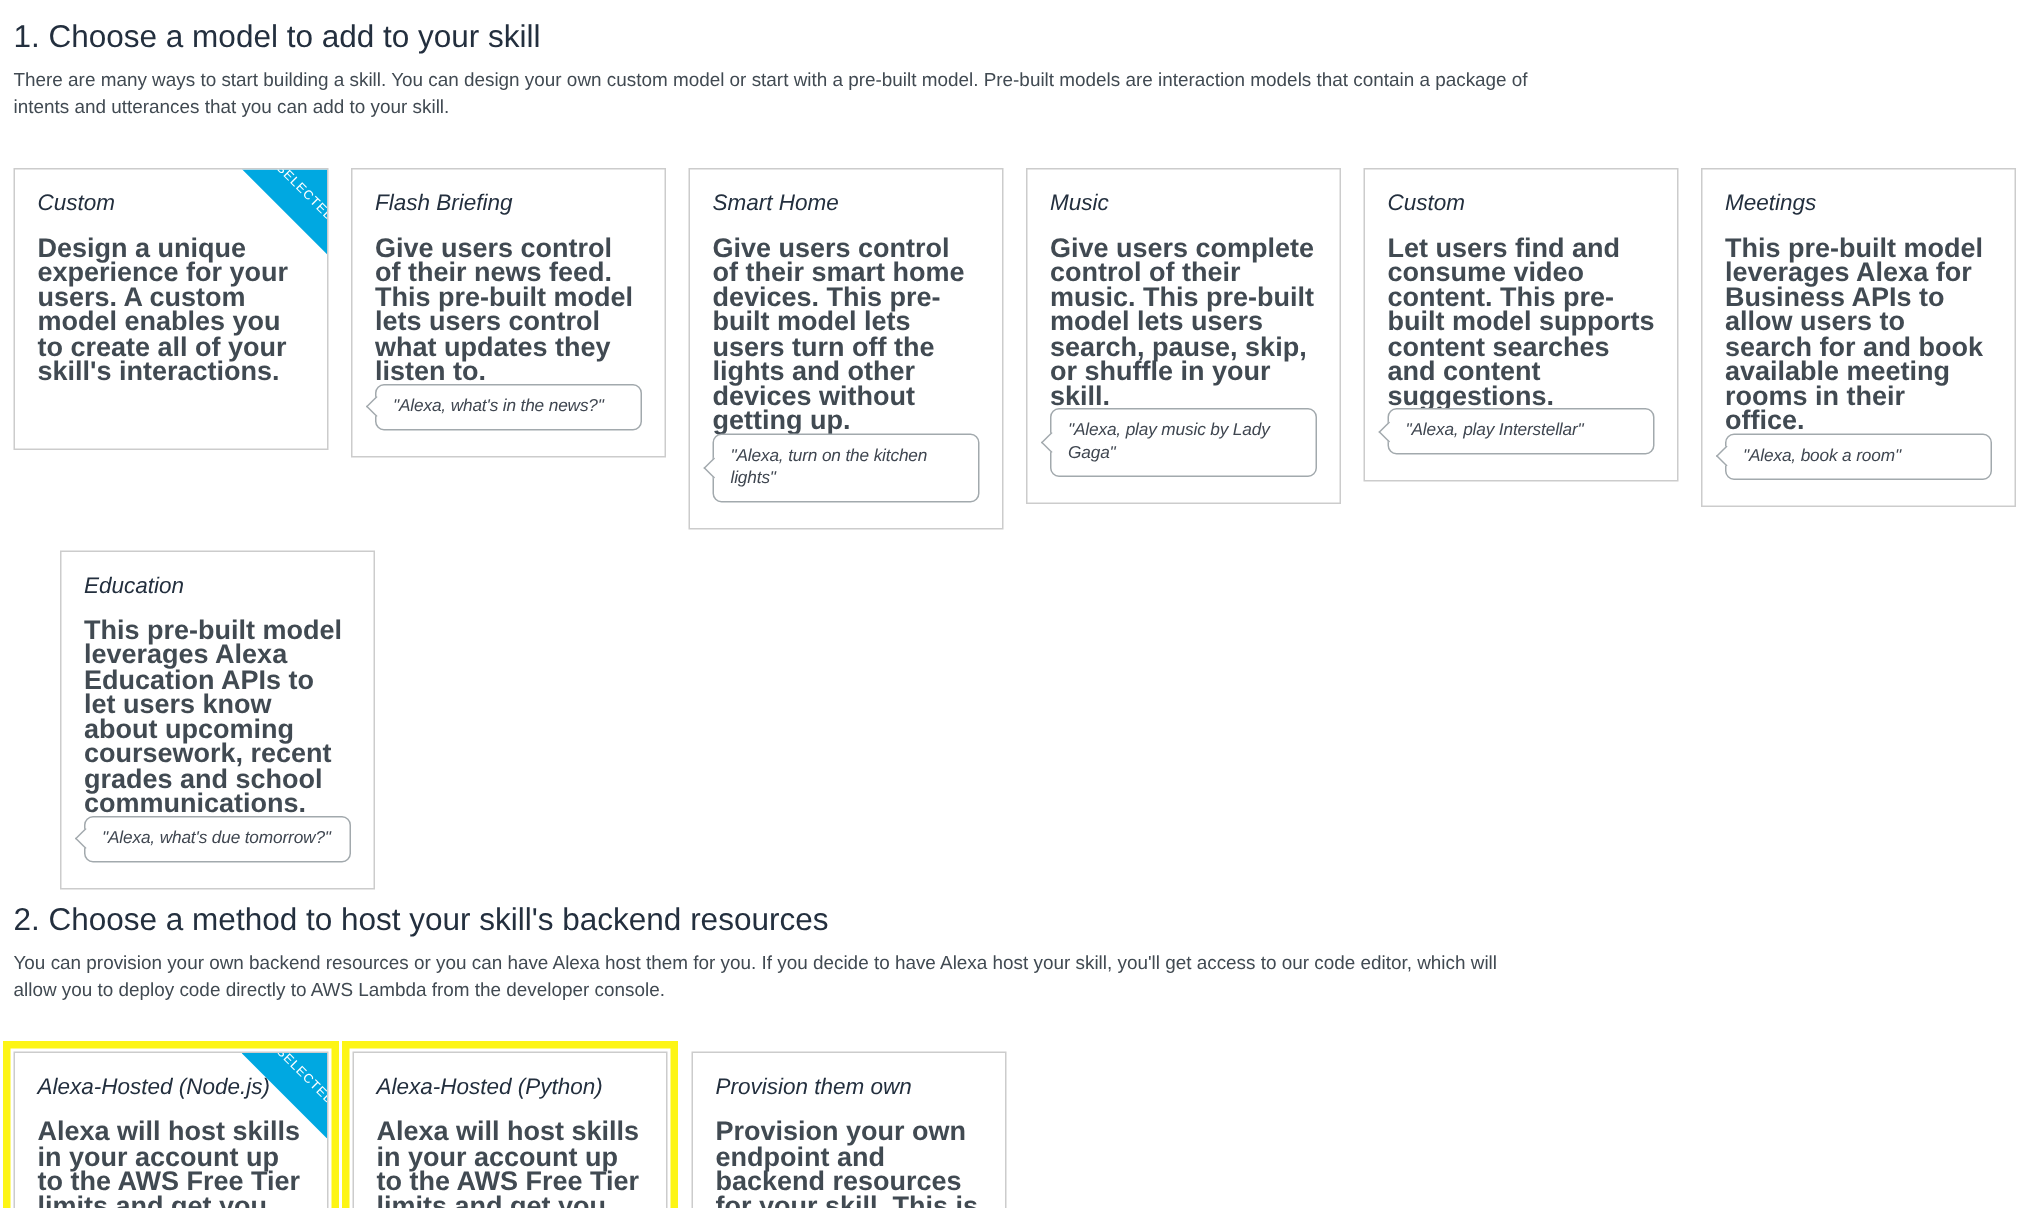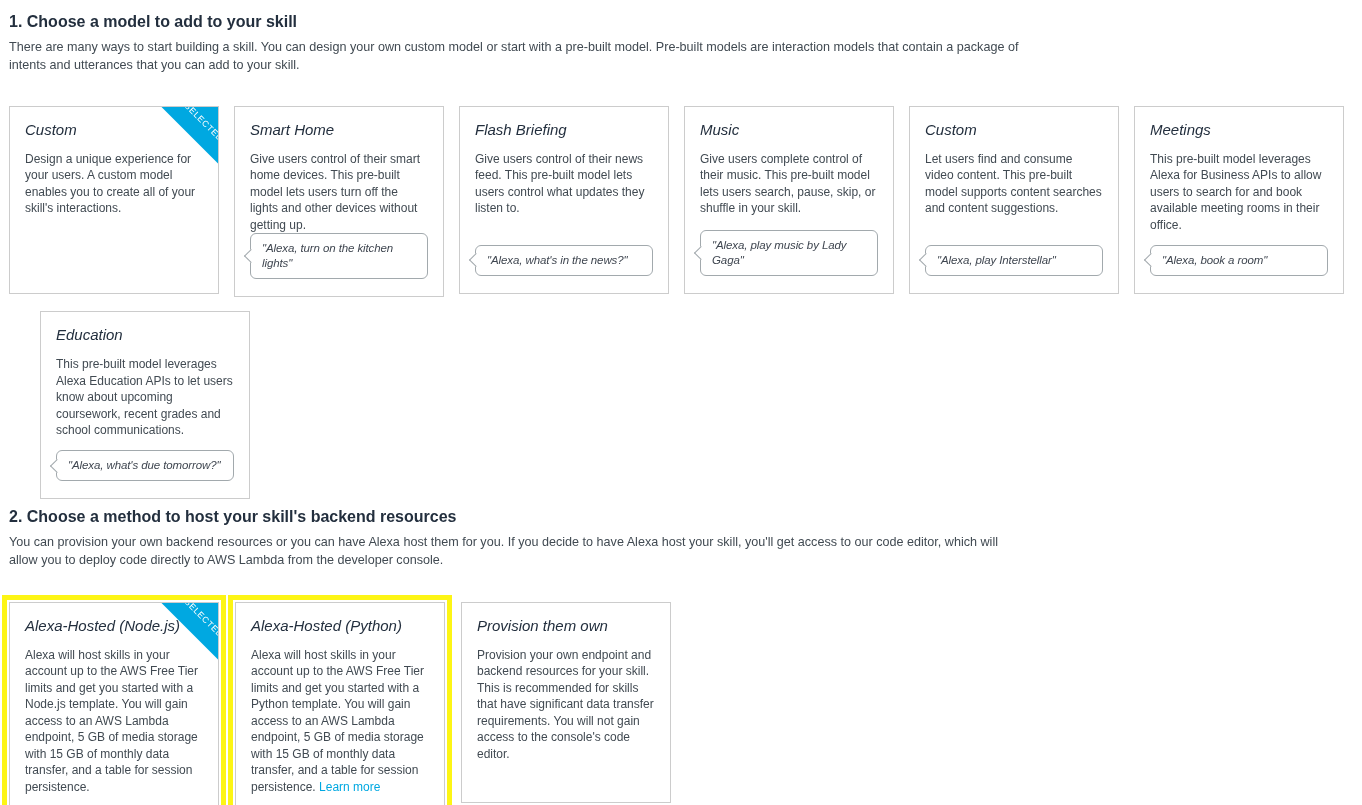--- a/index.html
+++ b/index.html
@@ -14,22 +14,22 @@
   *{box-sizing:border-box;}
   html,body{margin:0;padding:0;background:#fff;}
   body{
     font-family:"Liberation Sans","DejaVu Sans",sans-serif;
     color:var(--body-color);
     width:1362px;
     min-height:805px;
   }
   .page{padding:9px 9px 20px 9px;}
   .section-heading{
-    font-size:16px;
-    font-weight:700;
+    font-size:21px;
+    font-weight:400;
     color:var(--heading-color);
     margin:4px 0 7px 0;
   }
   .section-desc{
     font-size:12.6px;
     line-height:1.45;
     color:var(--body-color);
     max-width:1012px;
     margin:0;
   }
@@ -52,23 +52,24 @@
     overflow:hidden;
   }
   .card-title{
     font-size:15px;
     font-weight:400;
     color:var(--heading-color);
     margin:2px 0 13px 0;
     font-style:italic;
   }
   .card-desc{
-    font-size:12px;
+    font-size:18px;
     line-height:16.5px;
     margin:0;
+    font-weight:bold;
   }
   
   .ribbon{
     position:absolute;
     top:0;right:0;
     width:57px;height:57px;
     background:var(--selected-blue);
     clip-path:polygon(0 0,100% 0,100% 100%);
   }
   .ribbon span{
@@ -140,32 +141,32 @@
 
       <div class="card">
         <div class="ribbon">
           <span>SELECTED</span>
         </div>
         <h3 class="card-title">Custom</h3>
         <p class="card-desc">Design a unique experience for your users. A custom model enables you to create all of your skill's interactions.</p>
       </div>
 
       <div class="card">
+        <h3 class="card-title">Flash Briefing</h3>
+        <p class="card-desc">Give users control of their news feed. This pre-built model lets users control what updates they listen to.</p>
+        <div class="bubble">
+          <span>"Alexa, what's in the news?"</span>
+        </div>
+      </div>
+
+      <div class="card">
         <h3 class="card-title">Smart Home</h3>
         <p class="card-desc">Give users control of their smart home devices. This pre-built model lets users turn off the lights and other devices without getting up.</p>
         <div class="bubble">
           <span>"Alexa, turn on the kitchen lights"</span>
-        </div>
-      </div>
-
-      <div class="card">
-        <h3 class="card-title">Flash Briefing</h3>
-        <p class="card-desc">Give users control of their news feed. This pre-built model lets users control what updates they listen to.</p>
-        <div class="bubble">
-          <span>"Alexa, what's in the news?"</span>
         </div>
       </div>
 
       <div class="card">
         <h3 class="card-title">Music</h3>
         <p class="card-desc">Give users complete control of their music. This pre-built model lets users search, pause, skip, or shuffle in your skill.</p>
         <div class="bubble">
           <span>"Alexa, play music by Lady Gaga"</span>
         </div>
       </div>

